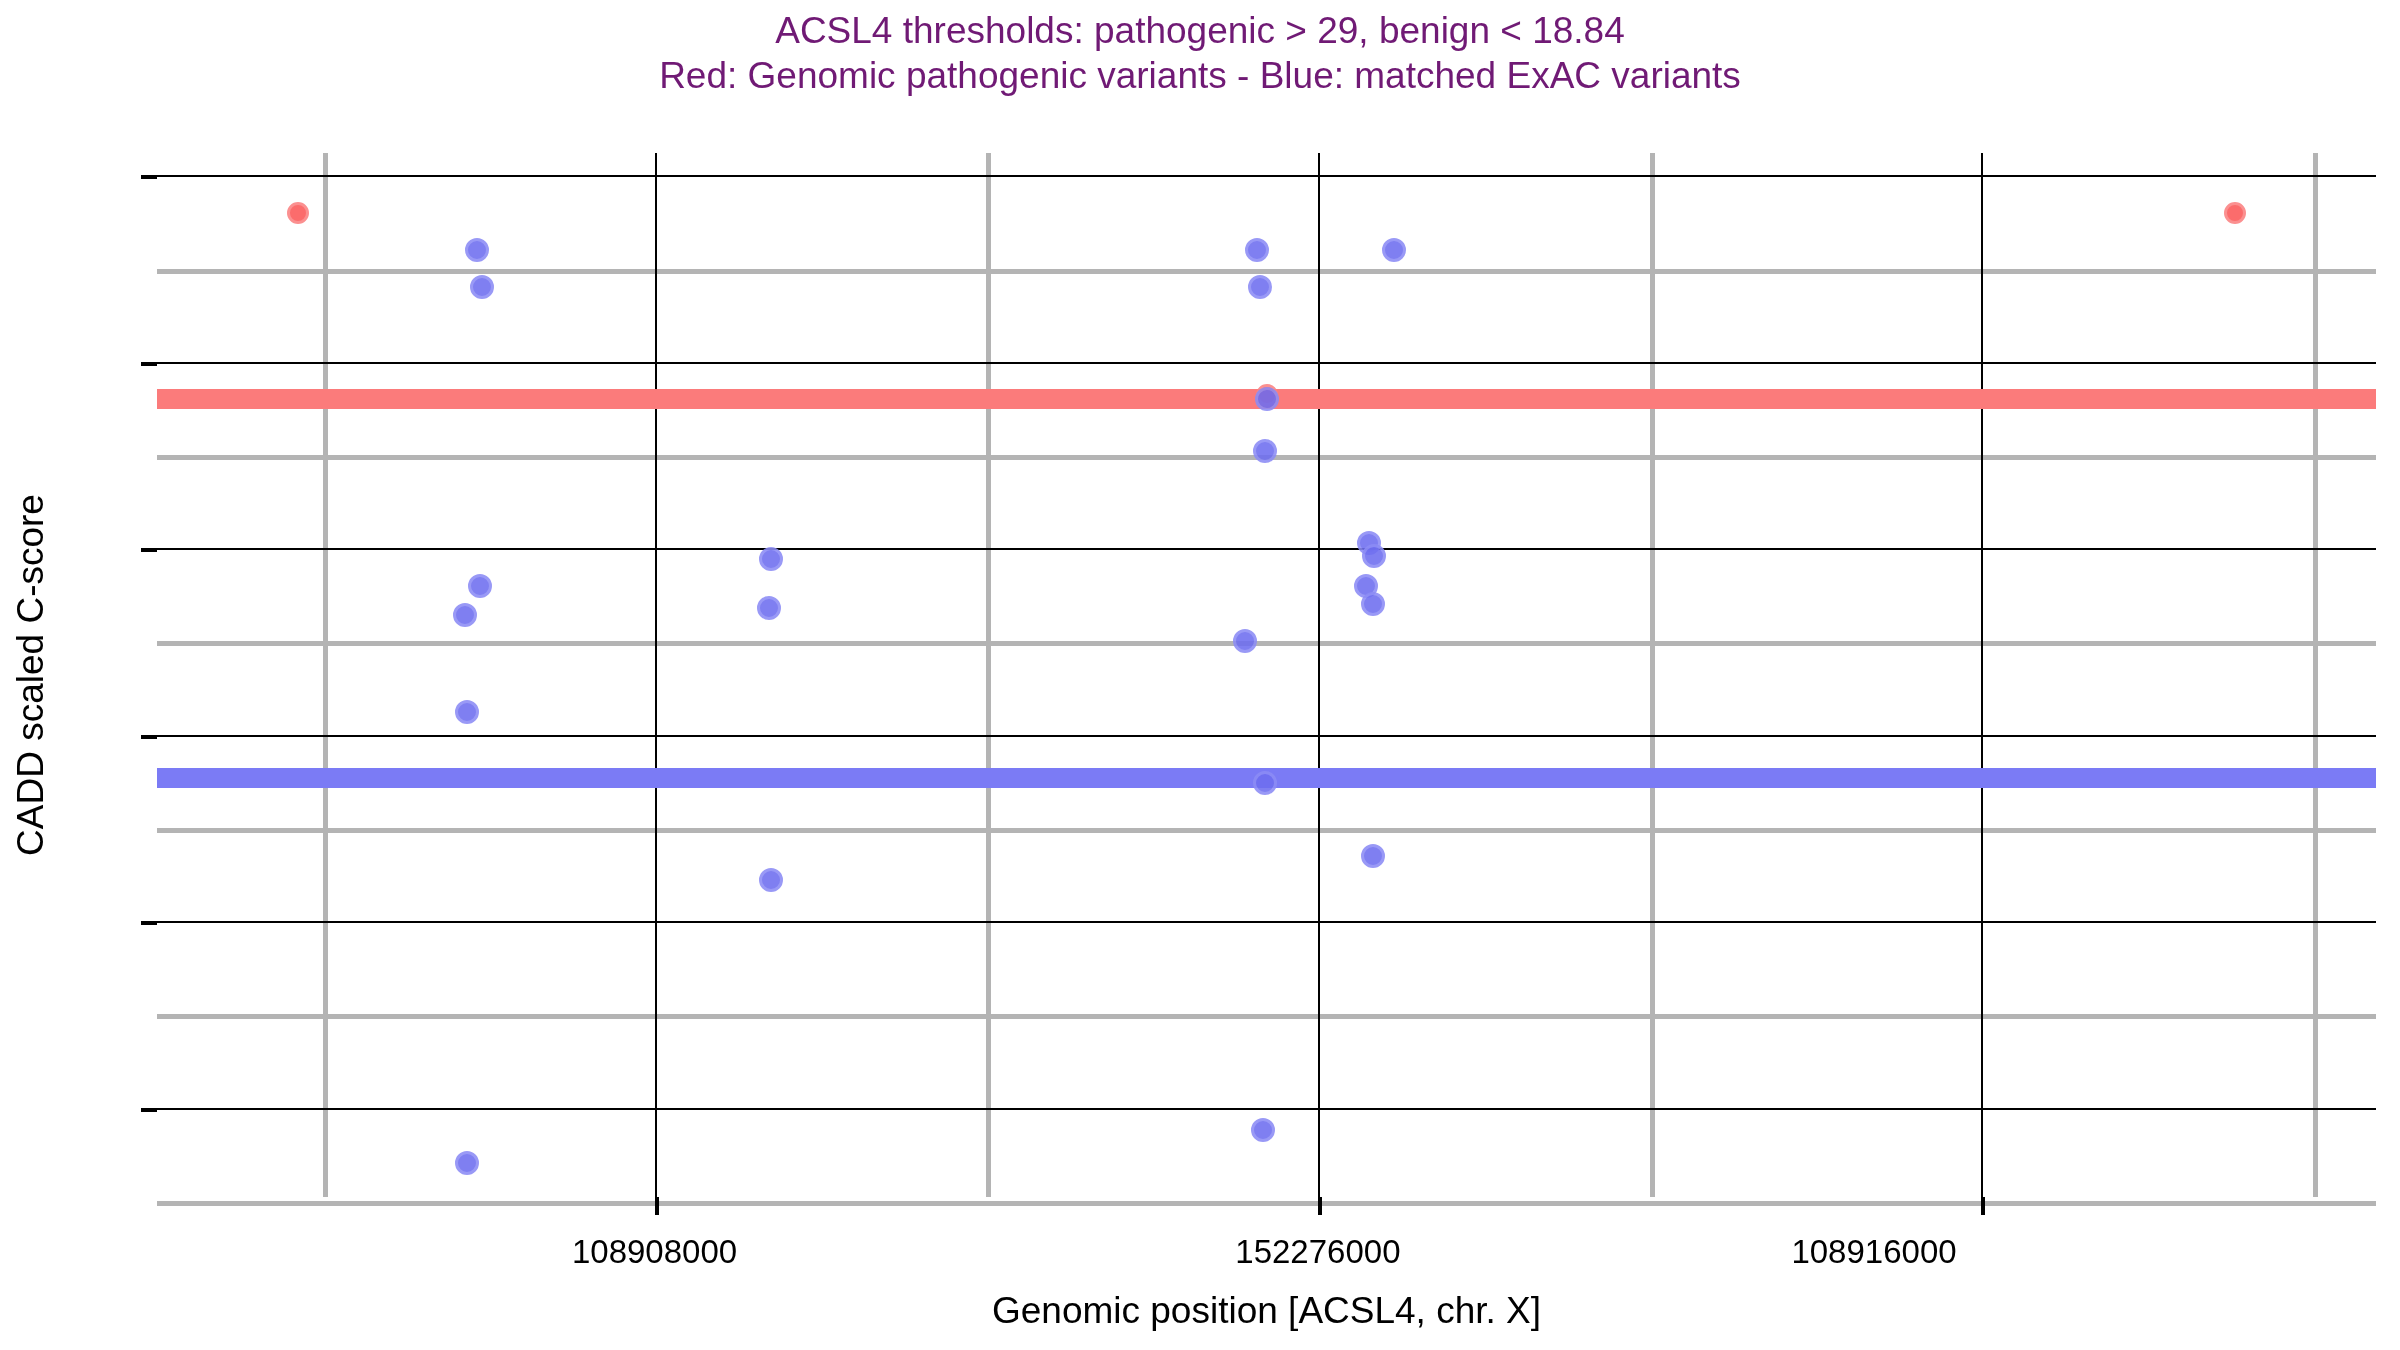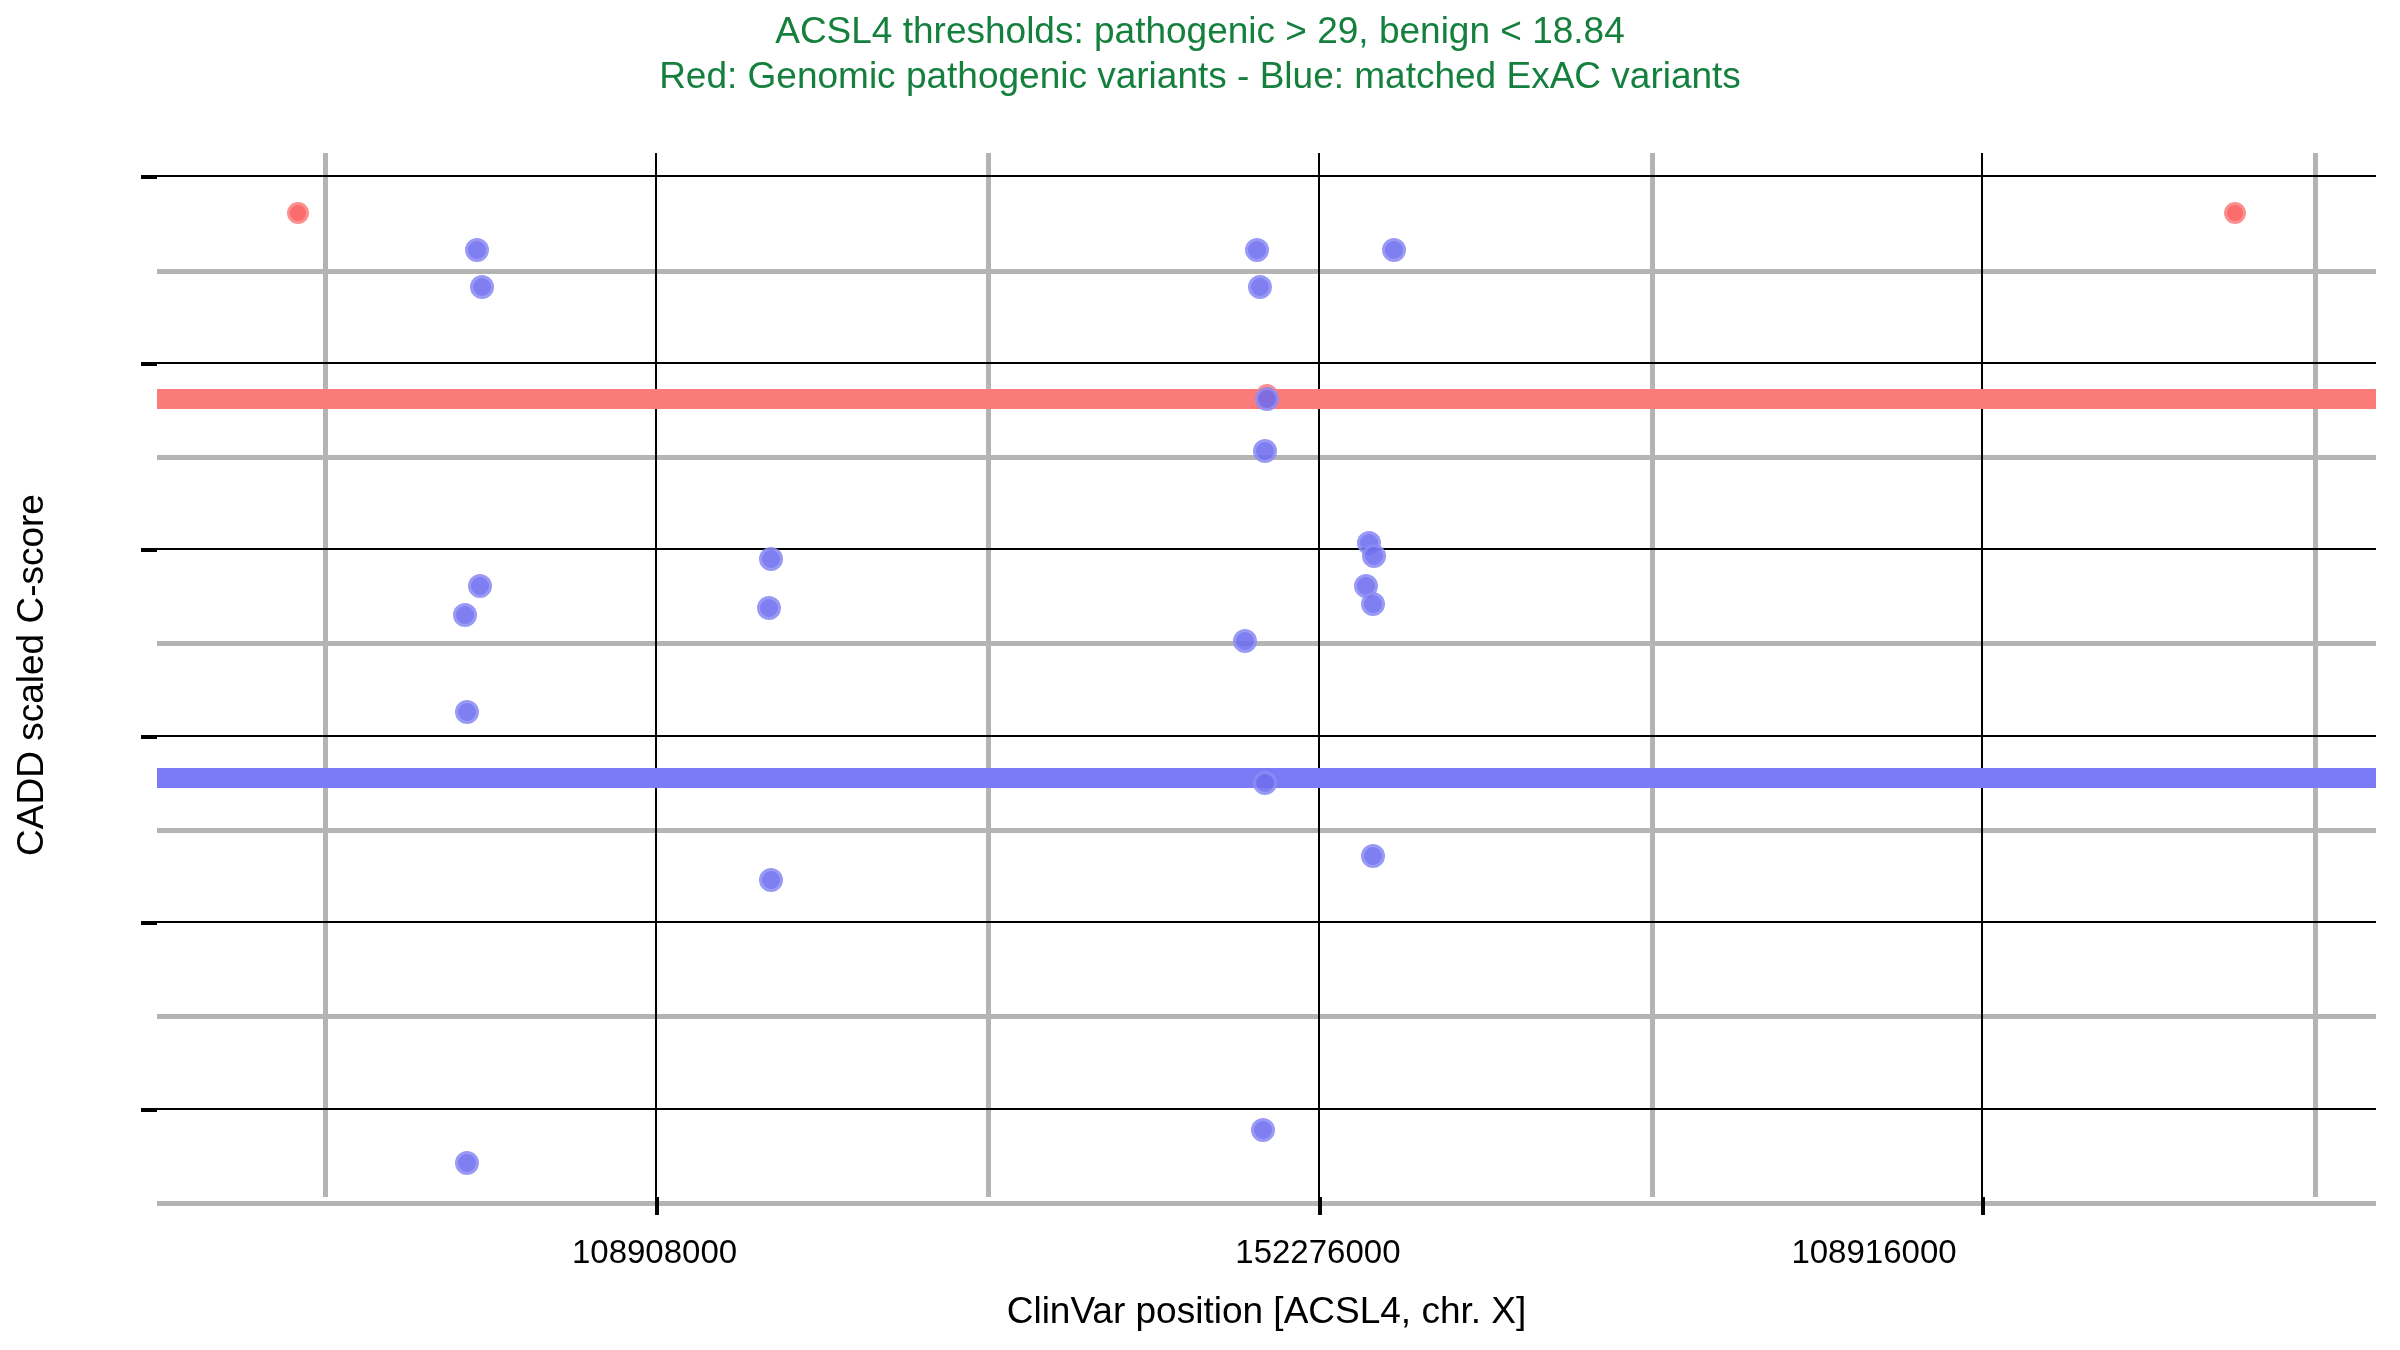--- a/index.html
+++ b/index.html
@@ -20,21 +20,21 @@
     height: 1350px;
   }
   #title-block {
     position: absolute;
     left: 0;
     top: 8px;
     width: 2400px;
     text-align: center;
     font-size: 37px;
     line-height: 45px;
-    color: #15803d;
+    color: #701a75;
   }
   #title-block div { white-space: nowrap; }
 
   
   #panel {
     position: absolute;
     left: 157px;
     top: 153px;
     width: 2219px;
     height: 1044px;
@@ -199,19 +199,19 @@
       <div class="ytick-mark" style="top: 208.8px;"></div>
       <div class="ytick-mark" style="top: 22.3714px;"></div>
       <div class="xtick-label" style="left: 497.534px;">108908000</div>
       <div class="xtick-mark" style="left: 497.534px;"></div>
       <div class="xtick-label" style="left: 1160.91px;">152276000</div>
       <div class="xtick-mark" style="left: 1160.91px;"></div>
       <div class="xtick-label" style="left: 1717px;">108916000</div>
       <div class="xtick-mark" style="left: 1824.29px;"></div>
     </div>
 
-  <div id="xlabel">ClinVar position [ACSL4, chr. X]</div>
+  <div id="xlabel">Genomic position [ACSL4, chr. X]</div>
 
   <div id="ylabel-wrap">
     <div id="ylabel">CADD scaled C-score</div>
   </div>
 
 </div>
 
 </body></html>

